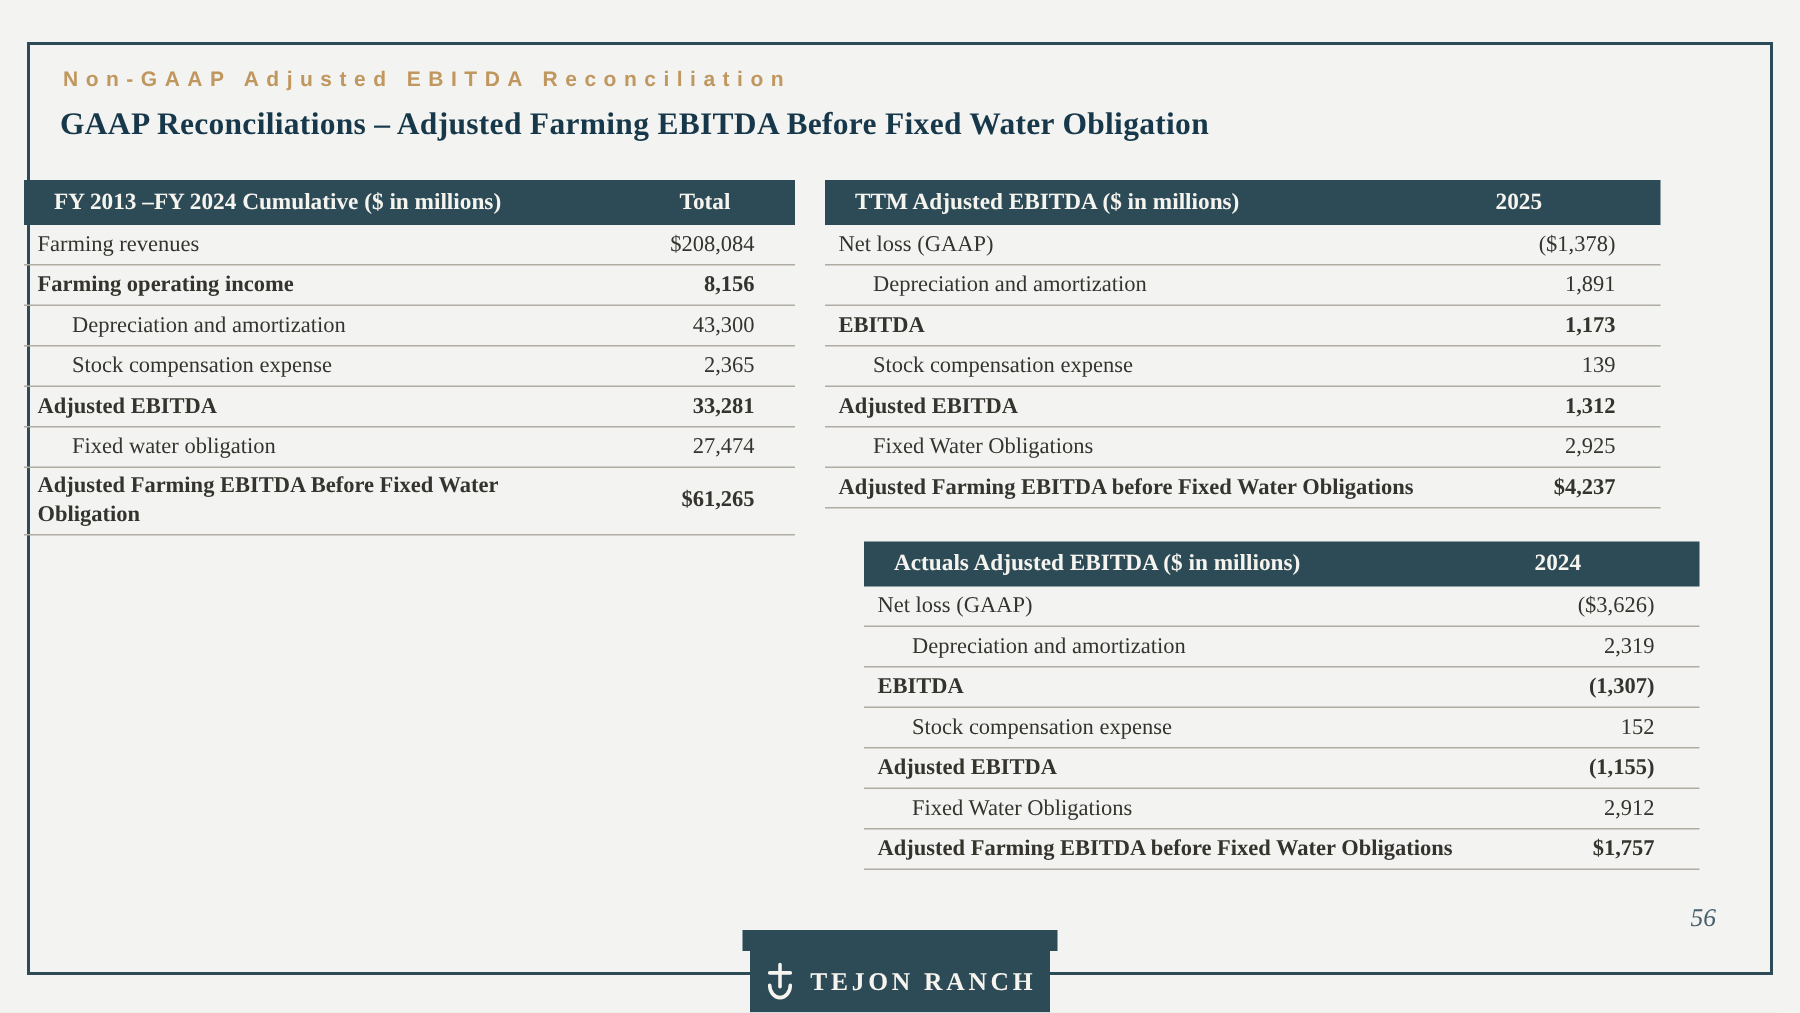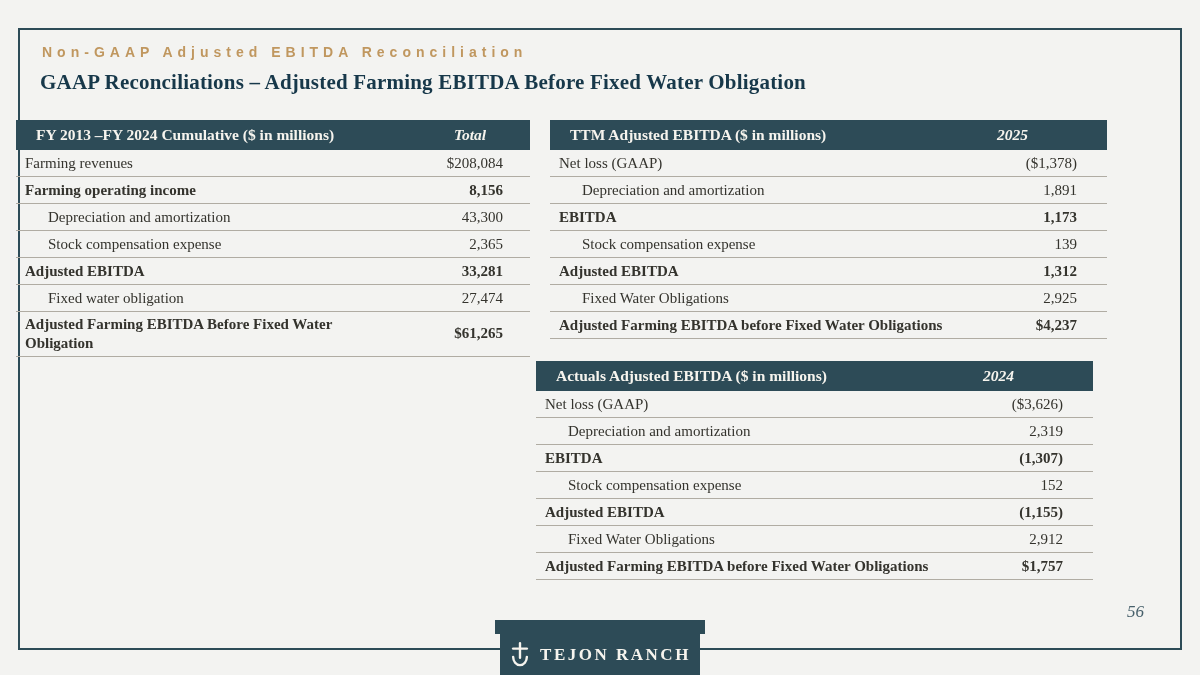--- a/index.html
+++ b/index.html
@@ -39,31 +39,31 @@
     left:40px;top:70px;
     font-size:21px;
     font-weight:bold;
     color:var(--title,#17384);
     letter-spacing:0.2px;
   }
   
   .fin-table{position:absolute;}
   .fin-table.left-table{left:16px;top:120px;width:514px;}
   .fin-table.rt-top{left:550px;top:120px;width:557px;}
-  .fin-table.rt-bottom{left:536px;top:361px;width:557px;}
+  .fin-table.rt-bottom{left:576px;top:361px;width:557px;}
   .thead{
     display:flex;align-items:center;
     height:30px;
     background:var(--teal,#2d4b57);
     color:var(--headertext,#f6f4ee);
     font-weight:bold;
     font-size:15.5px;
   }
   .hlabel{flex:1;padding-left:20px;}
-  .hvalue{width:120px;text-align:center;font-style:italic;}
+  .hvalue{width:120px;text-align:center;}
   .rt .hvalue{width:110px;text-align:left;padding-right:14px;}
   .trow{
     display:flex;align-items:center;
     min-height:27px;
     border-bottom:1px solid var(--sep,#b0aca3);
     font-size:15px;
     color:var(--body,#34332d);
   }
   .trow.bold{font-weight:bold;}
   .tlabel{flex:1;padding:3px 4px 3px 9px;line-height:1.25;}

